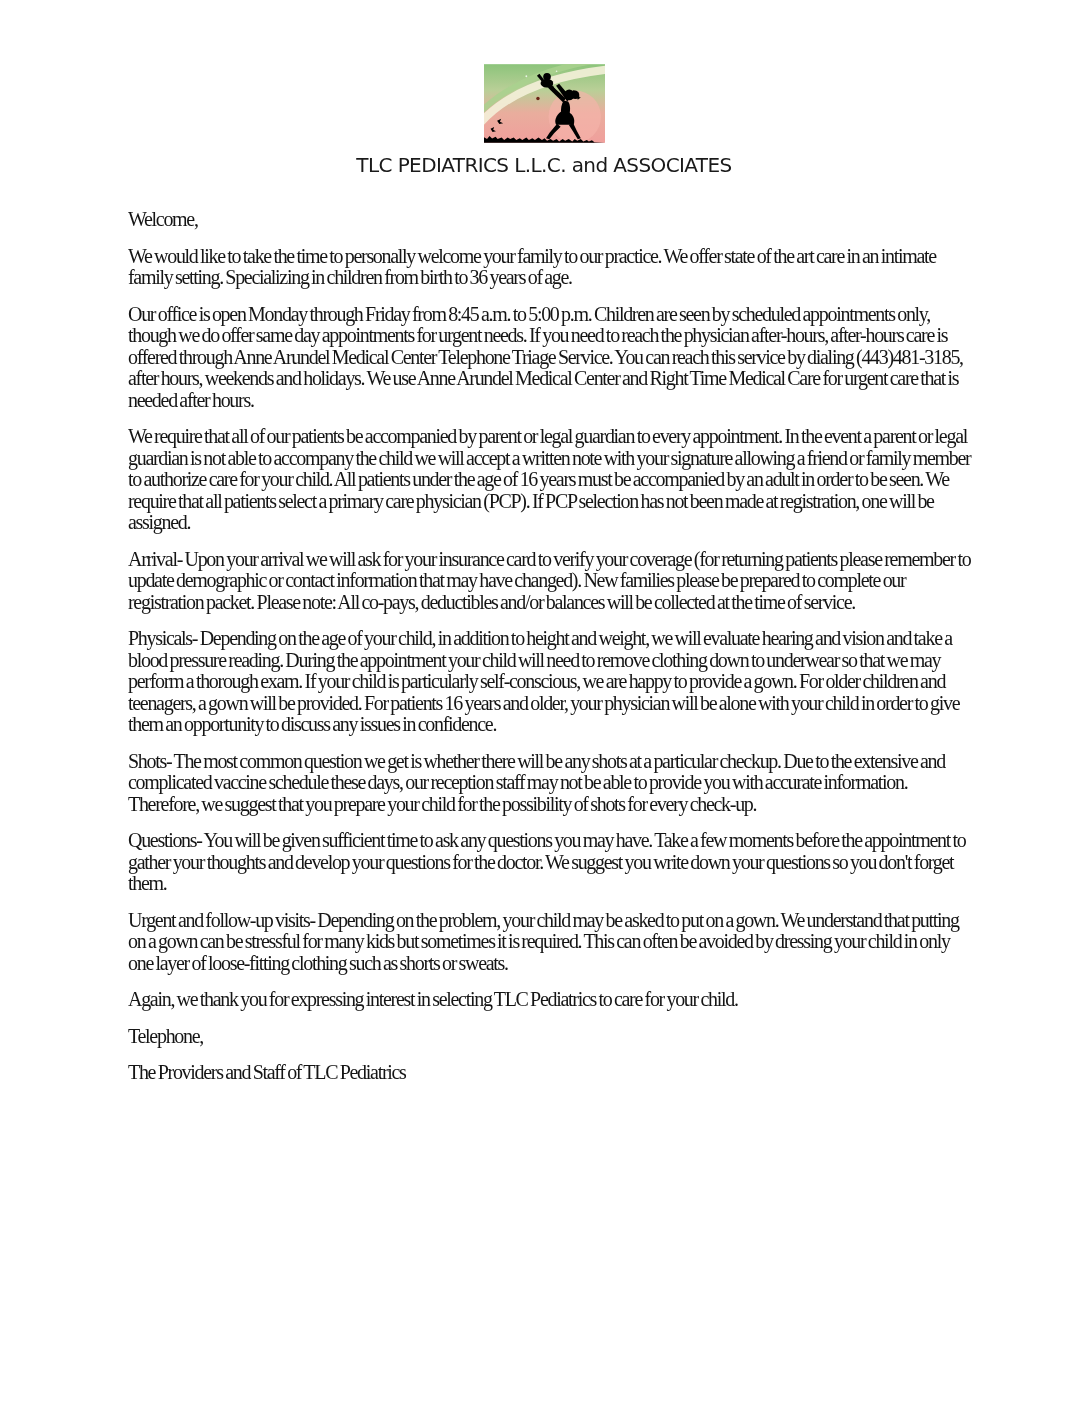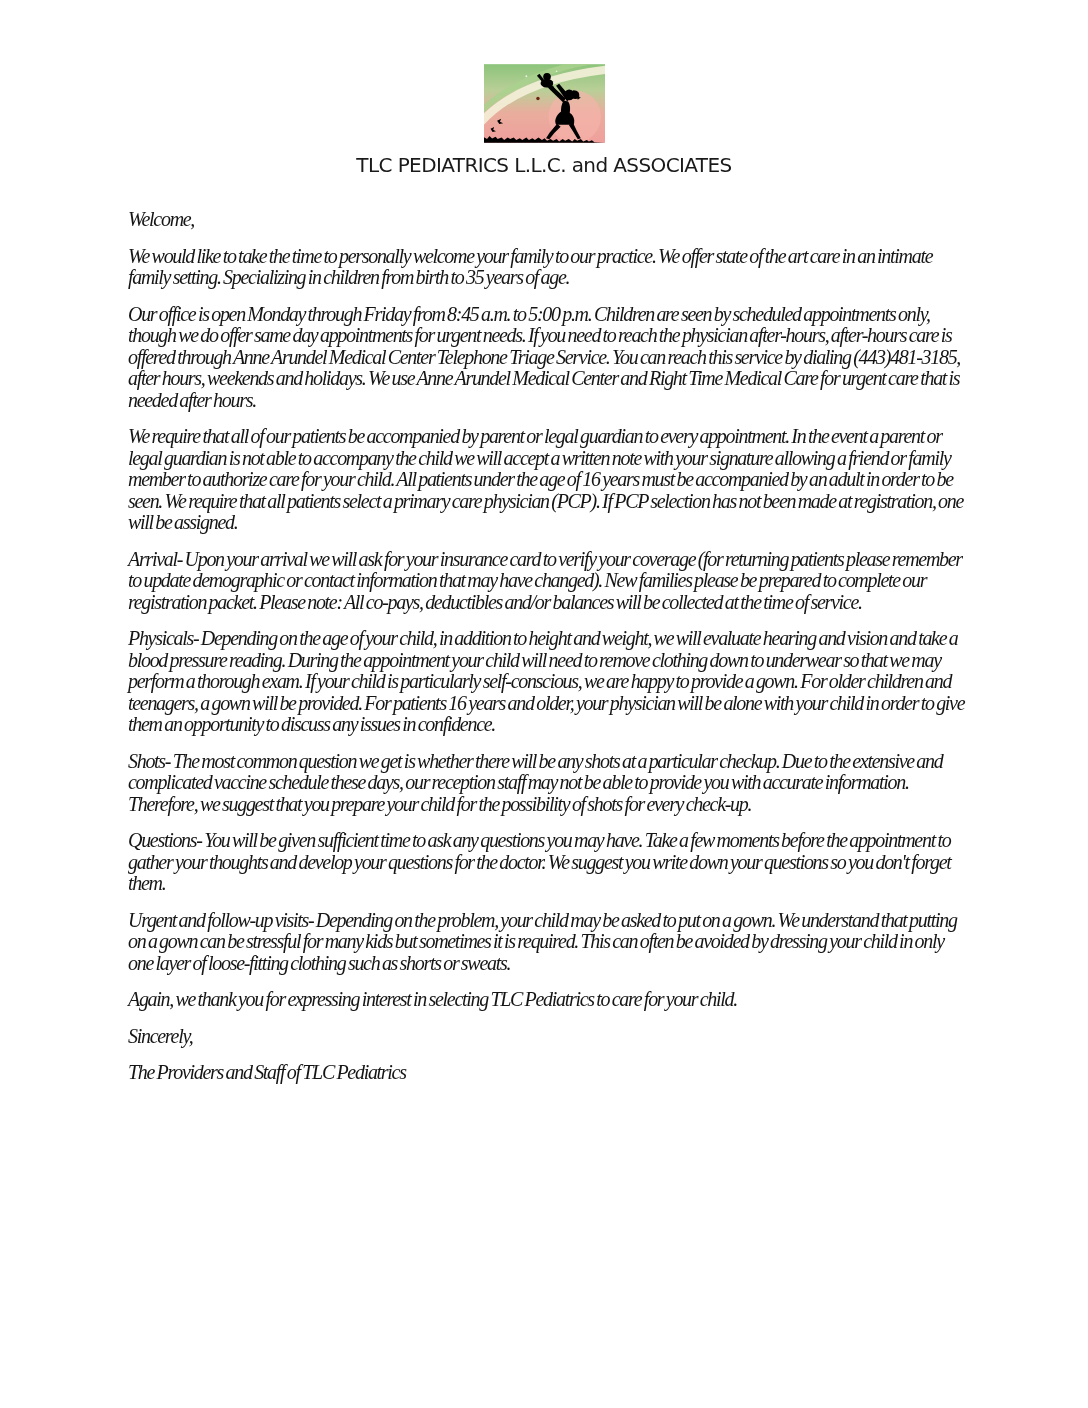--- a/index.html
+++ b/index.html
@@ -36,21 +36,20 @@
     width: 843px;
     font-size: 20px;
     line-height: 21.5px;
     letter-spacing: -1.3px;
     word-spacing: -1.2px;
     text-align: left;
   }
   .letter p {
     margin: 0 0 15px 0;
     padding: 0;
-    font-style: italic;
   }
 </style>
 </head>
 <body>
 
 <div class="page">
 
   <div class="header">
 
     <svg class="logo" viewBox="0 0 120 78" xmlns="http://www.w3.org/2000/svg" aria-hidden="true">
@@ -90,26 +89,26 @@
       <path d="M66 23 l2.5 4 2.2 -1.2 -2.2 -4.4 z" fill="#000000"></path>
     </svg>
 
     <div class="org-lines">
       <div>TLC PEDIATRICS L.L.C. and ASSOCIATES</div>
     </div>
   </div>
 
   <div class="letter">
     <p>Welcome,</p>
-    <p>We would like to take the time to personally welcome your family to our practice. We offer state of the art care in an intimate family setting. Specializing in children from birth to 35 years of age.</p>
+    <p>We would like to take the time to personally welcome your family to our practice. We offer state of the art care in an intimate family setting. Specializing in children from birth to 36 years of age.</p>
     <p>Our office is open Monday through Friday from 8:45 a.m. to 5:00 p.m. Children are seen by scheduled appointments only, though we do offer same day appointments for urgent needs.  If you need to reach the physician after-hours, after-hours care is offered through Anne Arundel Medical Center Telephone Triage Service. You can reach this service by dialing (443)481-3185, after hours, weekends and holidays. We use Anne Arundel Medical Center and Right Time Medical Care for urgent care that is needed after hours.</p>
     <p>We require that all of our patients be accompanied by parent or legal guardian to every appointment. In the event a parent or legal guardian is not able to accompany the child we will accept a written note with your signature allowing a friend or family member to authorize care for your child. All patients under the age of 16 years must be accompanied by an adult in order to be seen. We require that all patients select a primary care physician (PCP). If PCP selection has not been made at registration, one will be assigned.</p>
     <p>Arrival- Upon your arrival we will ask for your insurance card to verify your coverage (for returning patients please remember to update demographic or contact information that may have changed).  New families please be prepared to complete our registration packet. Please note: All co-pays, deductibles and/or balances will be collected at the time of service.</p>
     <p>Physicals- Depending on the age of your child, in addition to height and weight, we will evaluate hearing and vision and take a blood pressure reading. During the appointment your child will need to remove clothing down to underwear so that we may perform a thorough exam. If your child is particularly self-conscious, we are happy to provide a gown. For older children and teenagers, a gown will be provided. For patients 16 years and older, your physician will be alone with your child in order to give them an opportunity to discuss any issues in confidence.</p>
     <p>Shots- The most common question we get is whether there will be any shots at a particular checkup. Due to the extensive and complicated vaccine schedule these days, our reception staff may not be able to provide you with accurate information. Therefore, we suggest that you prepare your child for the possibility of shots for every check-up.</p>
     <p>Questions- You will be given sufficient time to ask any questions you may have. Take a few moments before the appointment to gather your thoughts and develop your questions for the doctor. We suggest you write down your questions so you don't forget them.</p>
     <p>Urgent and follow-up visits- Depending on the problem, your child may be asked to put on a gown. We understand that putting on a gown can be stressful for many kids but sometimes it is required. This can often be avoided by dressing your child in only one layer of loose-fitting clothing such as shorts or sweats.</p>
     <p>Again, we thank you for expressing interest in selecting TLC Pediatrics to care for your child.</p>
-    <p>Sincerely,</p>
+    <p>Telephone,</p>
     <p>The Providers and Staff of TLC Pediatrics</p>
   </div>
 
 </div>
 
 </body></html>

